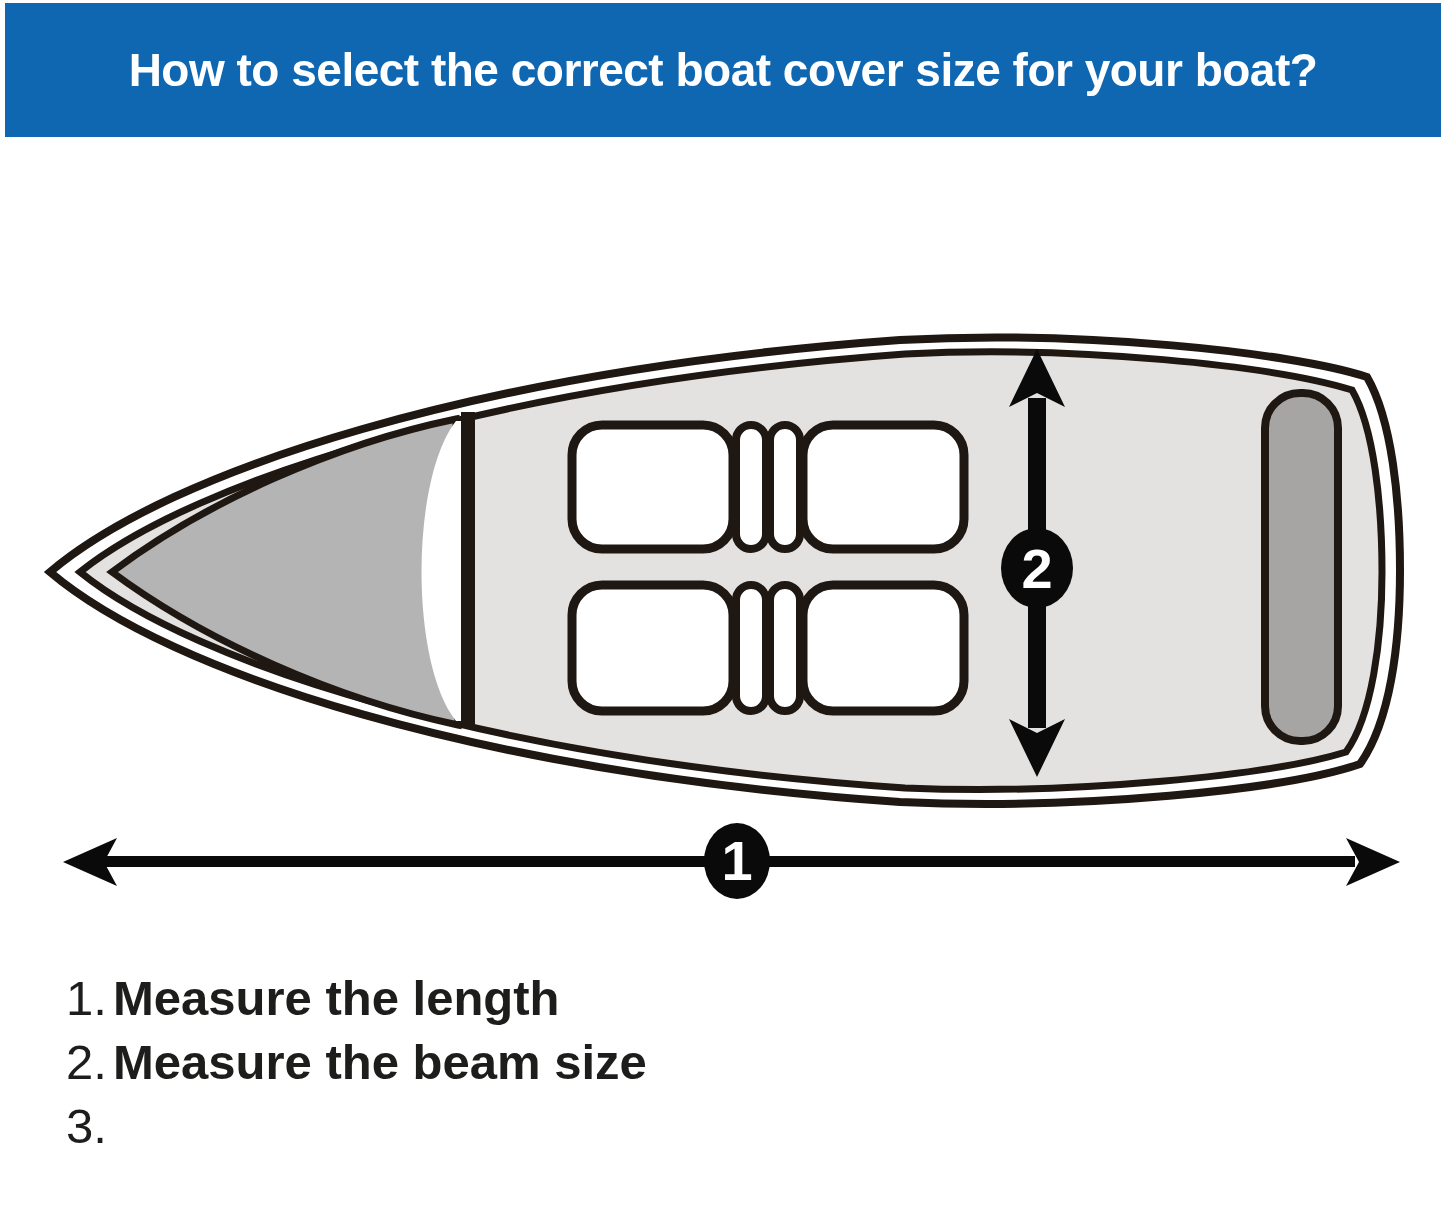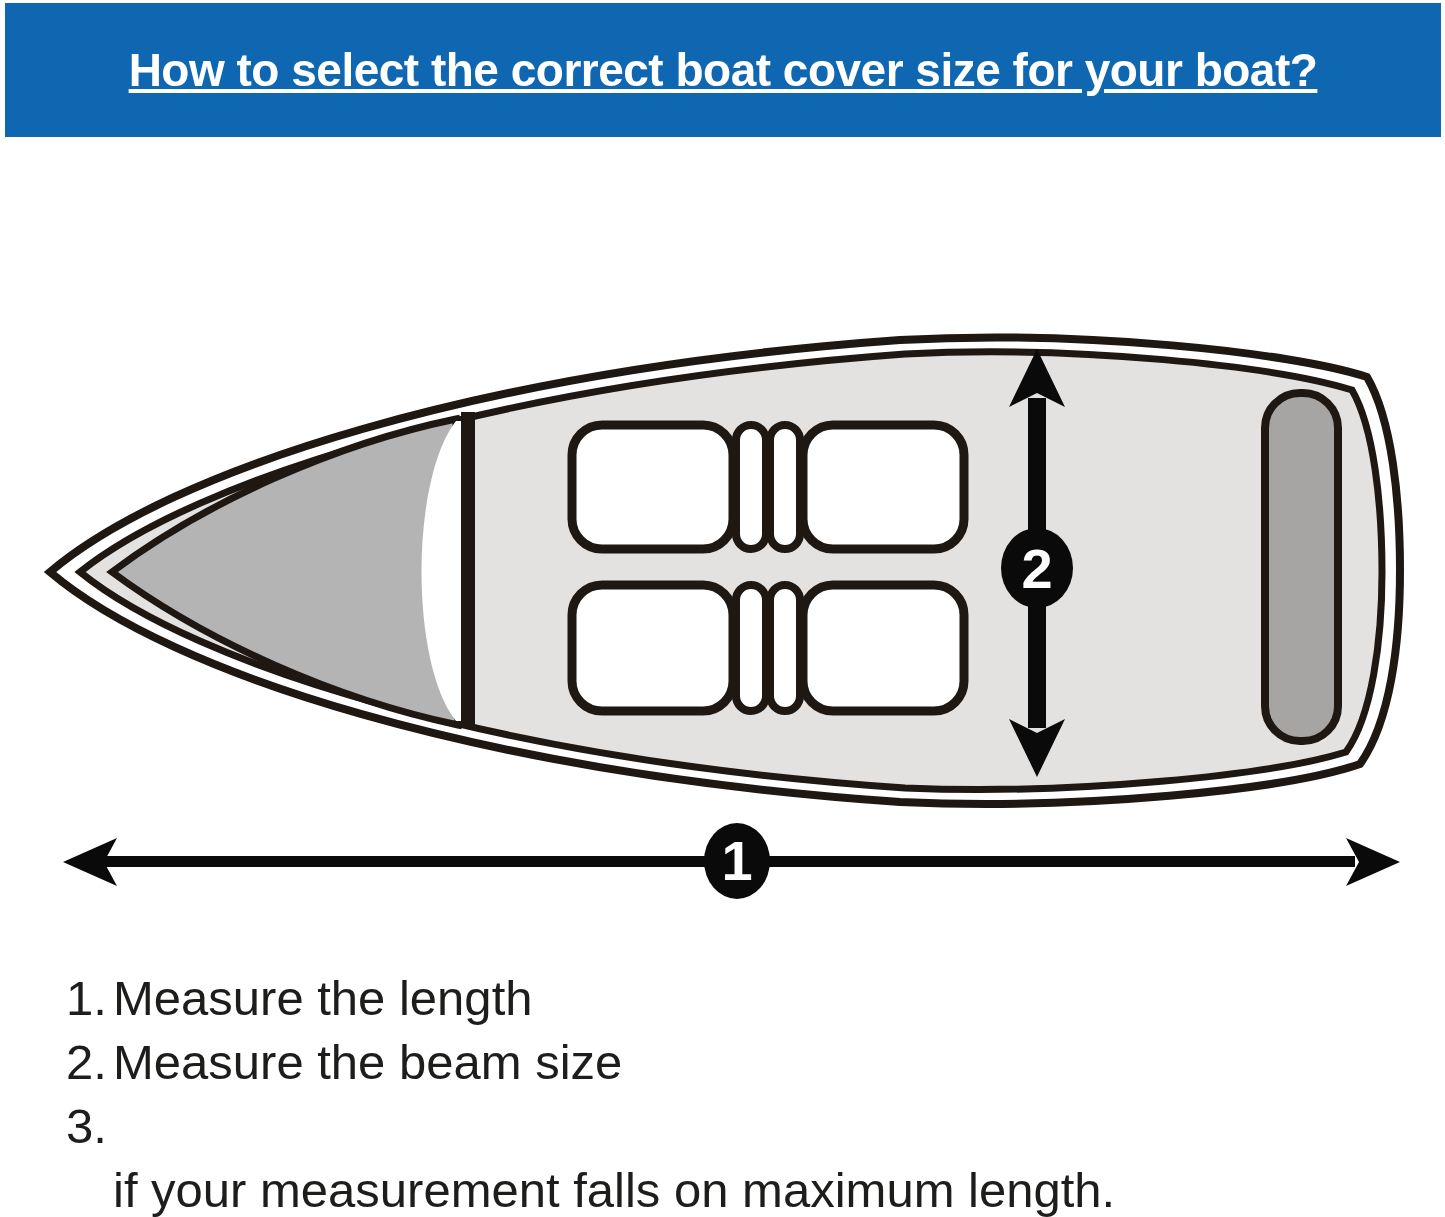--- a/index.html
+++ b/index.html
@@ -7,30 +7,29 @@
     width:1445px;height:1217px;position:relative;background:#ffffff;
     font-family:"Liberation Sans", sans-serif;overflow:hidden;
   }
   .header{
     position:absolute;left:5px;top:3px;width:1436px;height:134px;
     background:#0f67b2;display:flex;align-items:center;justify-content:center;
   }
   .header h1{
     margin:0;color:#ffffff;font-size:46px;font-weight:bold;white-space:nowrap;
     letter-spacing:-0.5px;
-    text-decoration:underline;
   }
   .diagram-svg{position:absolute;left:0;top:0;}
   .instructions{
     position:absolute;left:66px;top:966px;width:1345px;
     color:#1d1d1b;font-size:49px;line-height:64px;
   }
   .instr-line{display:flex;align-items:flex-start;}
   .instr-num{flex:none;width:47px;}
-  .instr-txt{flex:1;}
+  .instr-txt{flex:1;font-weight:bold;}
   svg text.marker{
     fill:#ffffff;font-family:"Liberation Sans",sans-serif;
     font-weight:bold;font-size:56px;text-anchor:middle;
   }
 </style>
 </head>
 <body>
 
 <div class="header">
   <h1>How to select the correct boat cover size for your boat?</h1>
@@ -98,15 +97,15 @@
   <div class="instr-line">
     <span class="instr-num">1.</span>
     <span class="instr-txt">Measure the length</span>
   </div>
   <div class="instr-line">
     <span class="instr-num">2.</span>
     <span class="instr-txt">Measure the beam size</span>
   </div>
   <div class="instr-line">
     <span class="instr-num">3.</span>
-    <span class="instr-txt"><br><span>if your measurement falls on maximum length.</span></span>
+    <span class="instr-txt"><br></span>
   </div>
 </div>
 
 </body></html>

